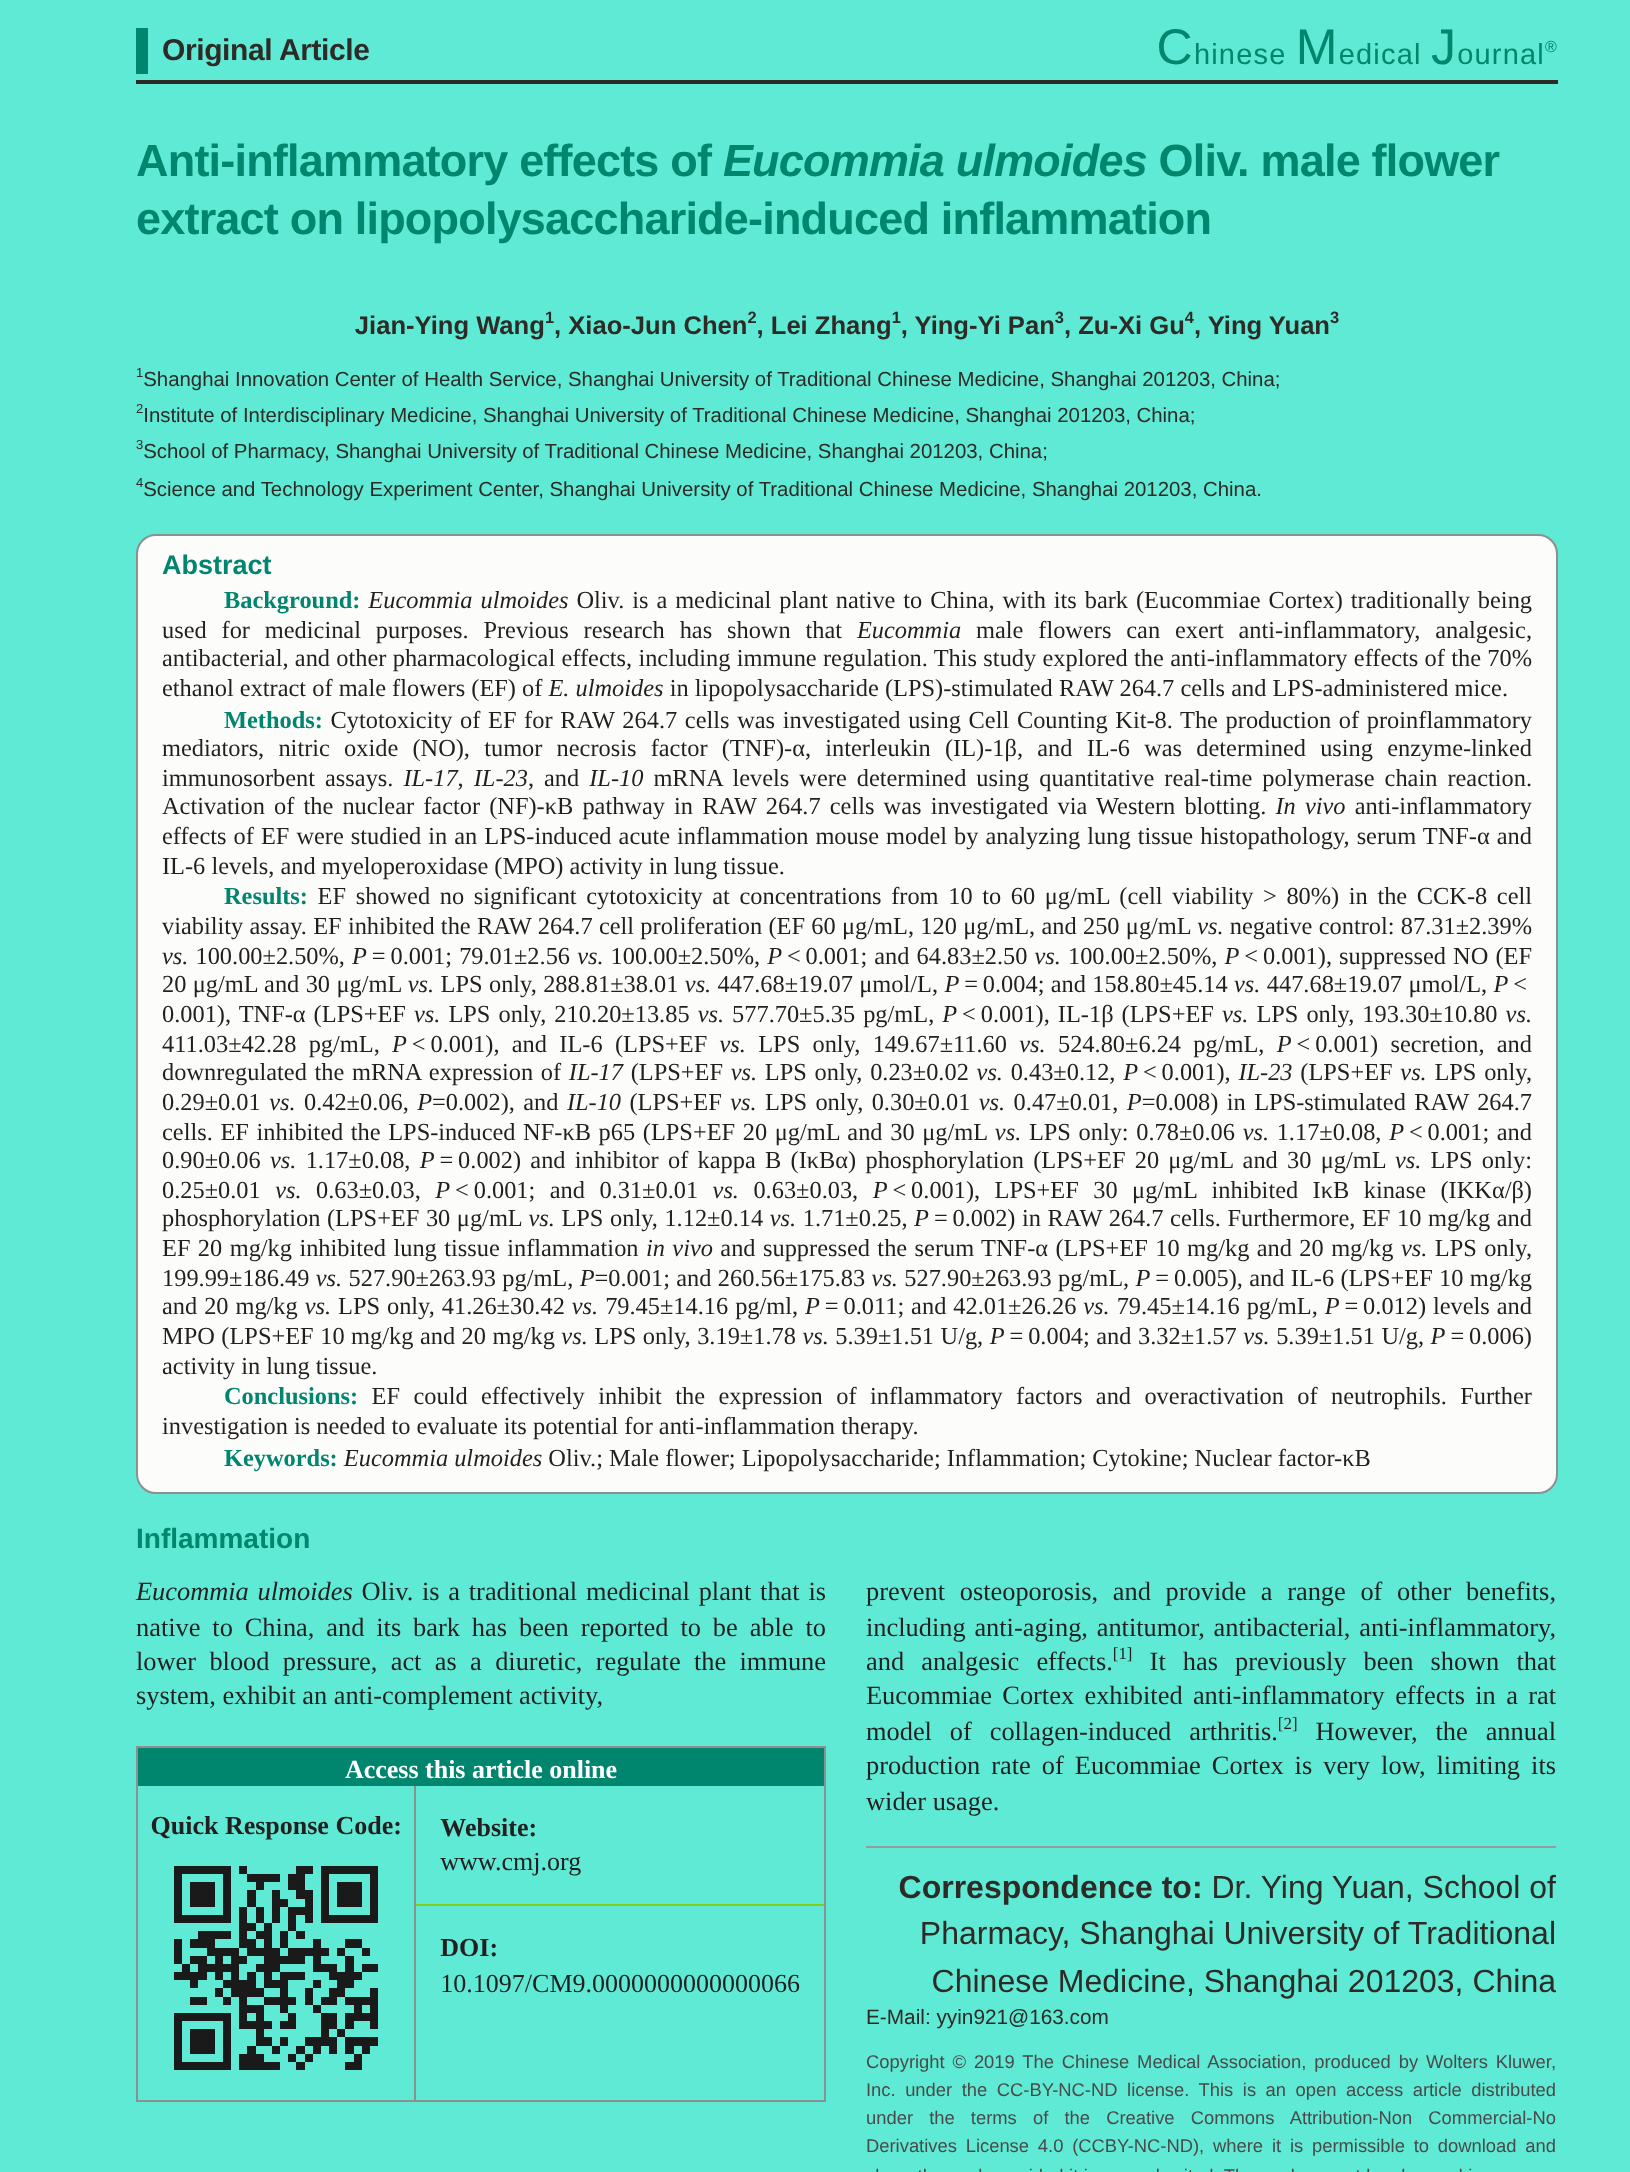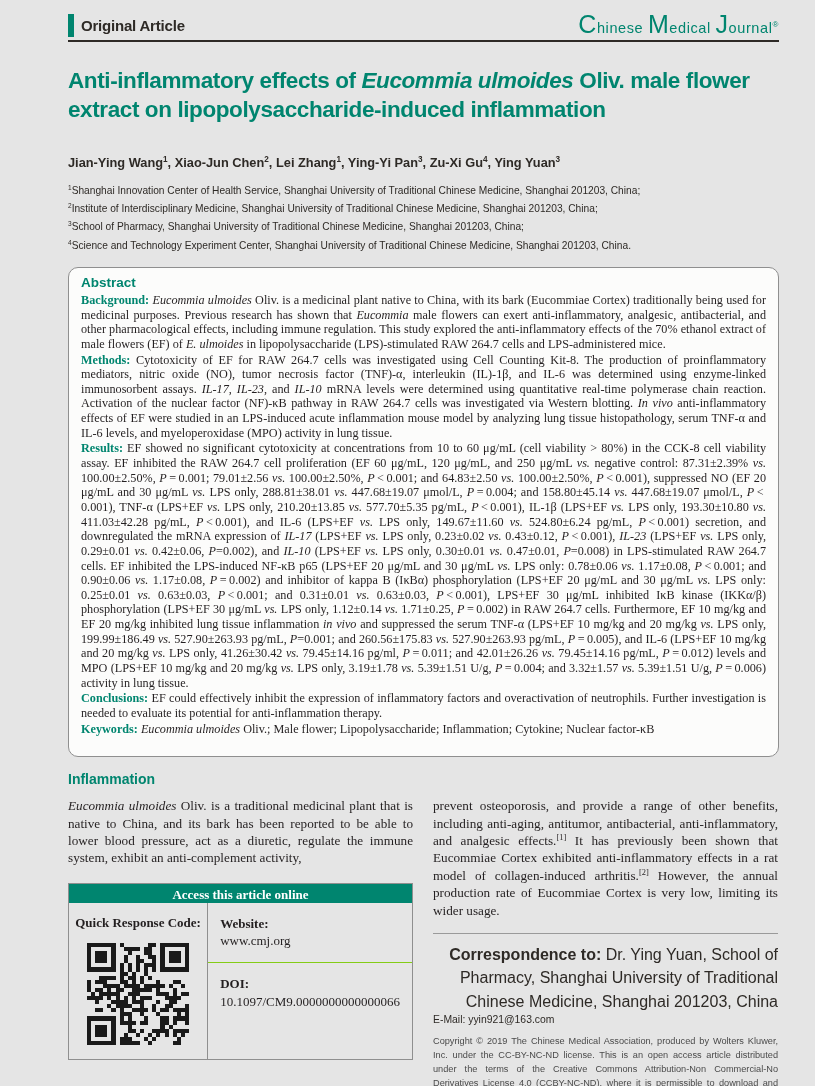--- a/index.html
+++ b/index.html
@@ -1,18 +1,18 @@
 <!DOCTYPE html>
 <html style="--teal: #00856F;"><head>
 <meta charset="utf-8">
 <style>
   html,body{margin:0;padding:0;background:#ffffff;}
   .page{
     position:relative; width:815px; height:1086px; box-sizing:border-box;
-    background:#e5e5e5; color:#231f20;
+    background:#5eead4; color:#231f20;
     font-family:"Liberation Serif", serif;
     padding:12px 36px 12px 68px;
     display:flex; flex-direction:column; overflow:hidden;
   }
   i{font-style:italic;} b{font-weight:bold;}
   sup{font-size:64%; line-height:0; vertical-align:super;}
 
   
   .masthead{display:flex; justify-content:space-between; align-items:flex-end;}
   .kicker{display:flex; align-items:center; gap:7px;}
@@ -20,28 +20,28 @@
   .kicker-text{font-family:"Liberation Sans", sans-serif; font-weight:bold; font-size:15px; color:#2e2a26; letter-spacing:-0.2px;}
   .journal-logo{font-family:Liberation Sans, sans-serif; color:var(--teal); font-size:14.5px; letter-spacing:0.6px; white-space:nowrap;}
   .journal-logo .lg{font-size:25px; line-height:1;}
   .journal-logo sup{font-size:8px;}
   .masthead-rule{border:0; border-top:2.5px solid #2e2a26; margin:3px 0 0 0; width:100%;}
 
   
   .title{margin-top:24px; max-width:706px;
     font-family:"Liberation Sans", sans-serif; font-weight:bold;
     font-size:22.5px; line-height:1.3; letter-spacing:-0.4px; color:var(--teal);}
-  .authors{margin-top:15px; font-family:"Liberation Sans", sans-serif; font-weight:bold; font-size:12.8px; color:#2e2a26;}
+  .authors{margin-top:15px; font-family:"Liberation Sans", sans-serif; font-weight:bold; font-size:12.8px; color:#2e2a26;text-align:center;}
   .affiliations{margin-top:12px; font-family:"Liberation Sans", sans-serif; font-size:10.2px; line-height:1.8; color:#2e2a26;}
 
   
-  .abstract-box{margin-top:12px; border:1px solid #8f8f8f; border-radius:10px; background:#fcfcfb; padding:7px 12px 19px;}
+  .abstract-box{margin-top:12px; border:1px solid #8f8f8f; border-radius:10px; background:#fcfcfb; padding:7px 12px 9px;}
   .abstract-heading{font-family:"Liberation Sans", sans-serif; font-weight:bold; font-size:13.5px; color:var(--teal); margin-bottom:3px;}
   .abs-par{font-size:12.2px; line-height:1.2; text-align:justify; margin:0 0 1px 0;}
-  .abs-label{color:var(--teal); font-weight:bold;}
+  .abs-label{color:var(--teal); font-weight:bold;margin-left:31px;}
 
   
   .section-heading{font-family:"Liberation Sans", sans-serif; font-weight:bold; font-size:14px; color:var(--teal); margin:14px 0 10px;}
   .cols{display:flex; gap:20px;}
   .col{width:345px; box-sizing:border-box;}
   .body-par{font-size:13.2px; line-height:1.32; text-align:justify; margin:0;}
 
   
   .access-box{margin-top:16px; border:1px solid #8f8f8f;}
   .access-title{background:var(--teal); color:#fff; font-weight:bold; font-size:13px; text-align:center; padding:3px 0 0;}

